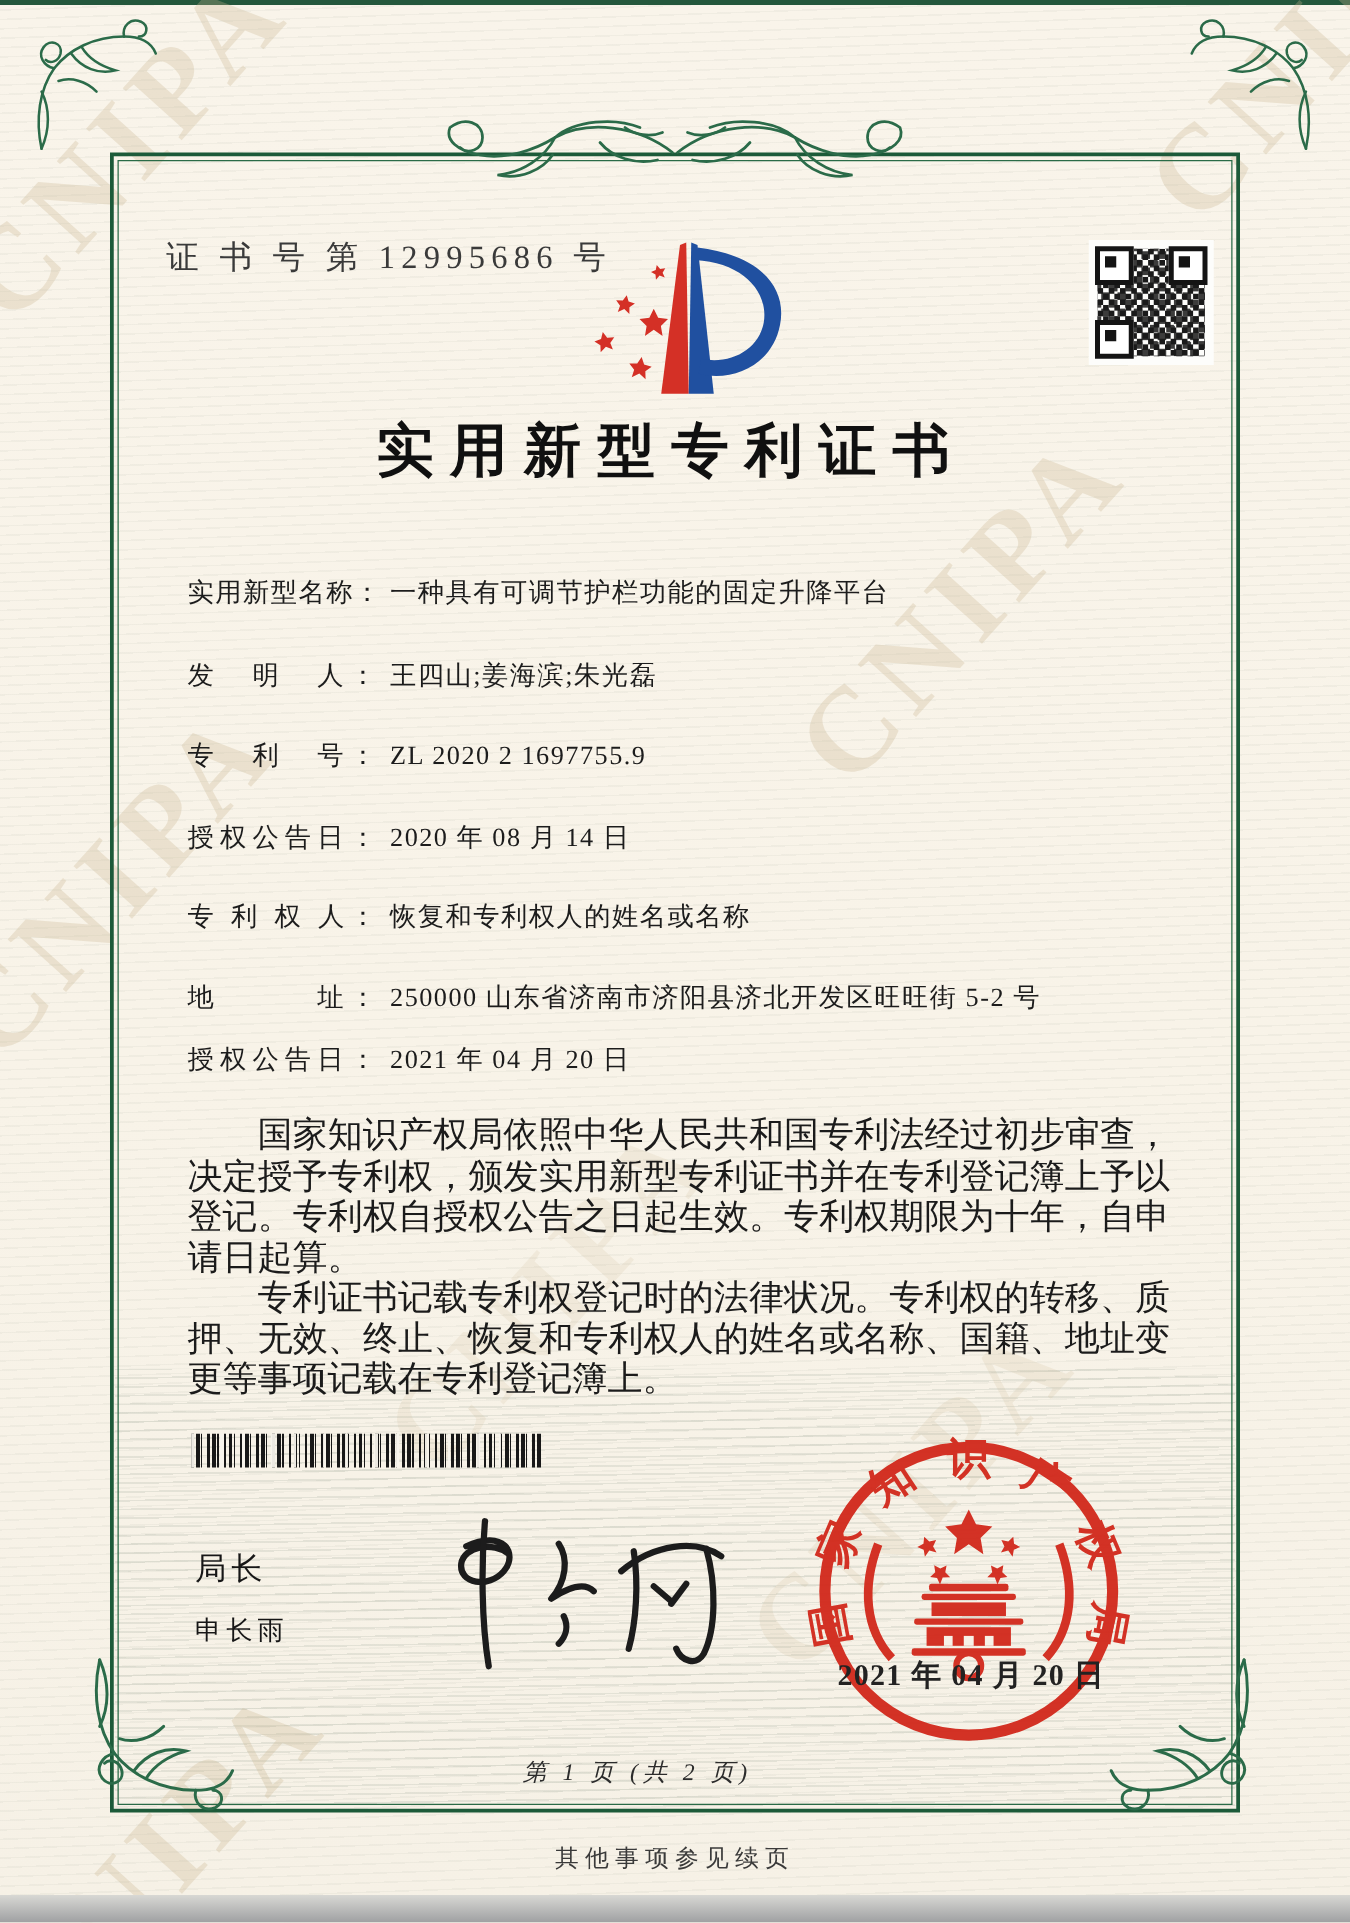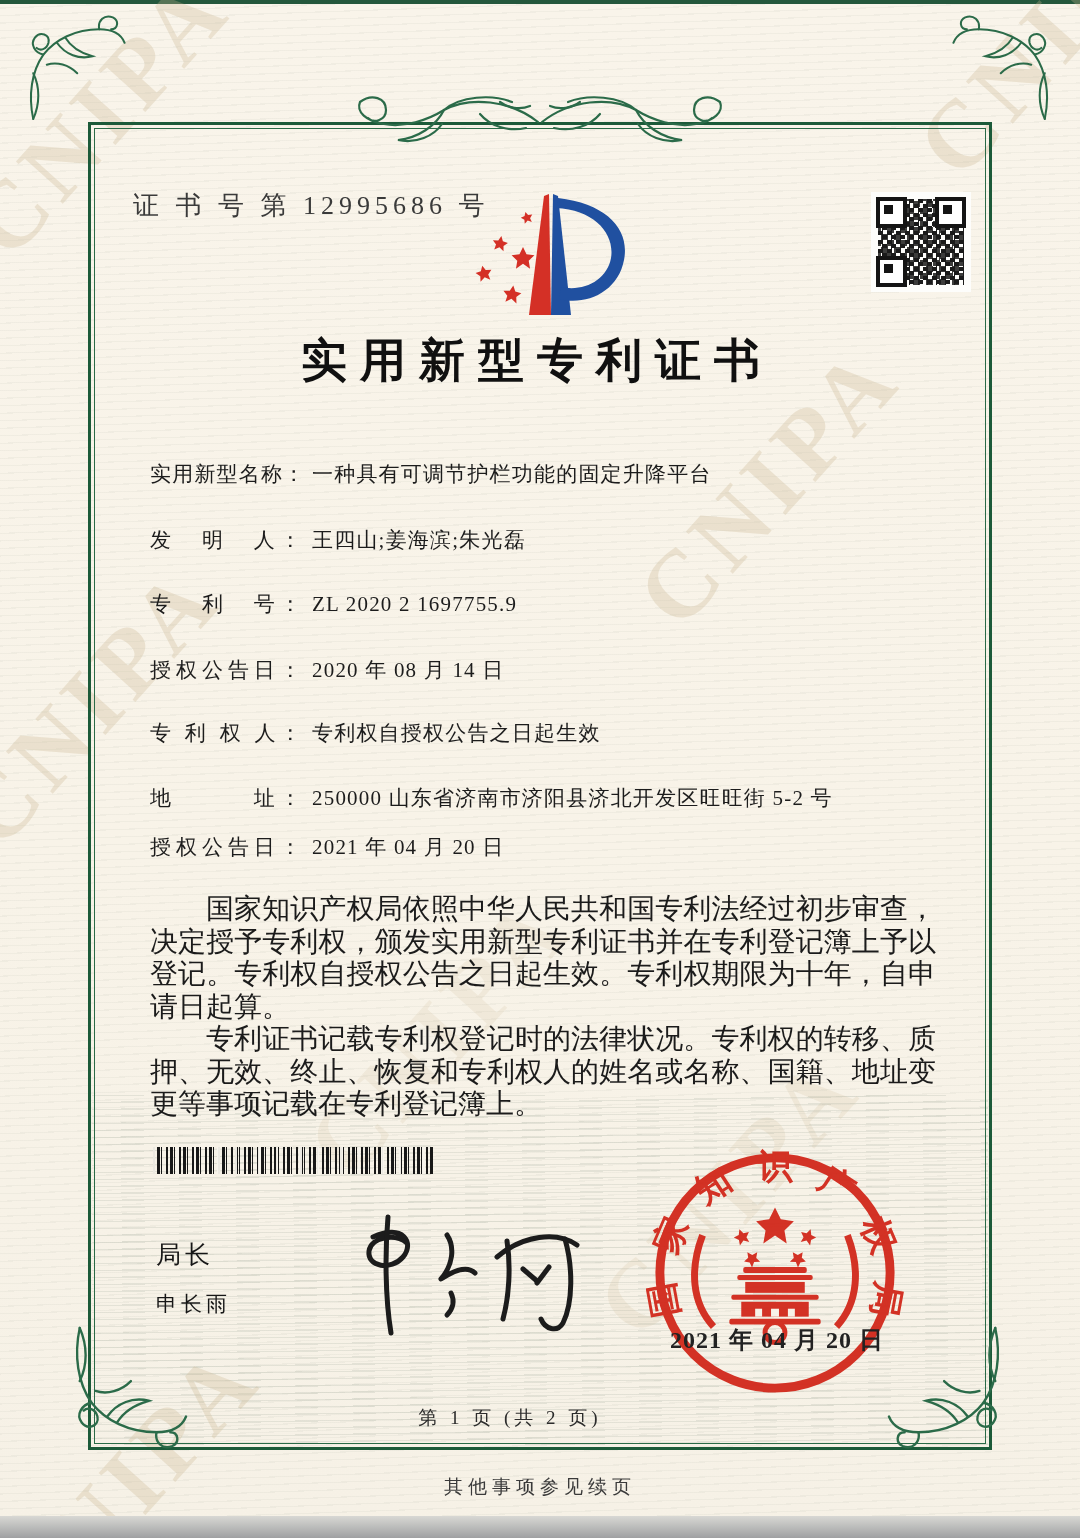--- a/index.html
+++ b/index.html
@@ -47,21 +47,21 @@
       repeating-linear-gradient(90deg,#181818 0 2px,rgba(0,0,0,0) 2px 4px,#181818 4px 7px,rgba(0,0,0,0) 7px 8px,#181818 8px 9px,rgba(0,0,0,0) 9px 13px);}
   .sig-role{position:absolute;left:156px;top:1238px;font-family:"Liberation Sans","DejaVu Sans",sans-serif;
     font-size:25px;font-weight:500;letter-spacing:4px;color:#161616;text-align:right;}
   .sig-name{position:absolute;left:156px;top:1290px;font-family:"Liberation Sans","DejaVu Sans",sans-serif;
     font-size:21px;font-weight:500;letter-spacing:4px;color:#161616;}
   .signature{position:absolute;left:295px;top:1205px;}
   .seal{position:absolute;left:646px;top:1144px;opacity:0.95;}
   .seal-date{position:absolute;left:655px;top:1324px;width:244px;text-align:center;
     font-size:24px;font-weight:700;letter-spacing:1px;color:#222;}
   .footer-page{position:absolute;left:88px;width:844px;top:1405px;text-align:center;
-    font-size:19px;letter-spacing:4px;color:#2c2c2c;}
+    font-size:19px;letter-spacing:4px;color:#2c2c2c;font-style:italic;}
   .footer-note{position:absolute;left:0;width:1080px;top:1474px;text-align:center;
     font-size:19px;letter-spacing:5px;color:#3a3a3a;}
 </style>
 </head>
 <body>
 
 <div class="page">
 
   <div class="waves"></div>
   <div class="waves-strong"></div>
@@ -154,21 +154,21 @@
     <div class="field-row" style="top:71px;">
       <span class="field-label">发　明　人：</span><span class="field-value">王四山;姜海滨;朱光磊</span>
     </div>
     <div class="field-row" style="top:135px;">
       <span class="field-label">专　利　号：</span><span class="field-value">ZL 2020 2 1697755.9</span>
     </div>
     <div class="field-row" style="top:201px;">
       <span class="field-label">授权公告日：</span><span class="field-value">2020 年 08 月 14 日</span>
     </div>
     <div class="field-row" style="top:264px;">
-      <span class="field-label">专 利 权 人：</span><span class="field-value">专利权自授权公告之日起生效</span>
+      <span class="field-label">专 利 权 人：</span><span class="field-value">恢复和专利权人的姓名或名称</span>
     </div>
     <div class="field-row" style="top:329px;">
       <span class="field-label">地　　　址：</span><span class="field-value">250000  山东省济南市济阳县济北开发区旺旺街 5-2 号</span>
     </div>
     <div class="field-row" style="top:378px;width:800px;">
       <span class="field-label">授权公告日：</span><span class="field-value">2021 年 04 月 20 日</span>
     </div>
   </div>
 
   <div class="paragraphs">

